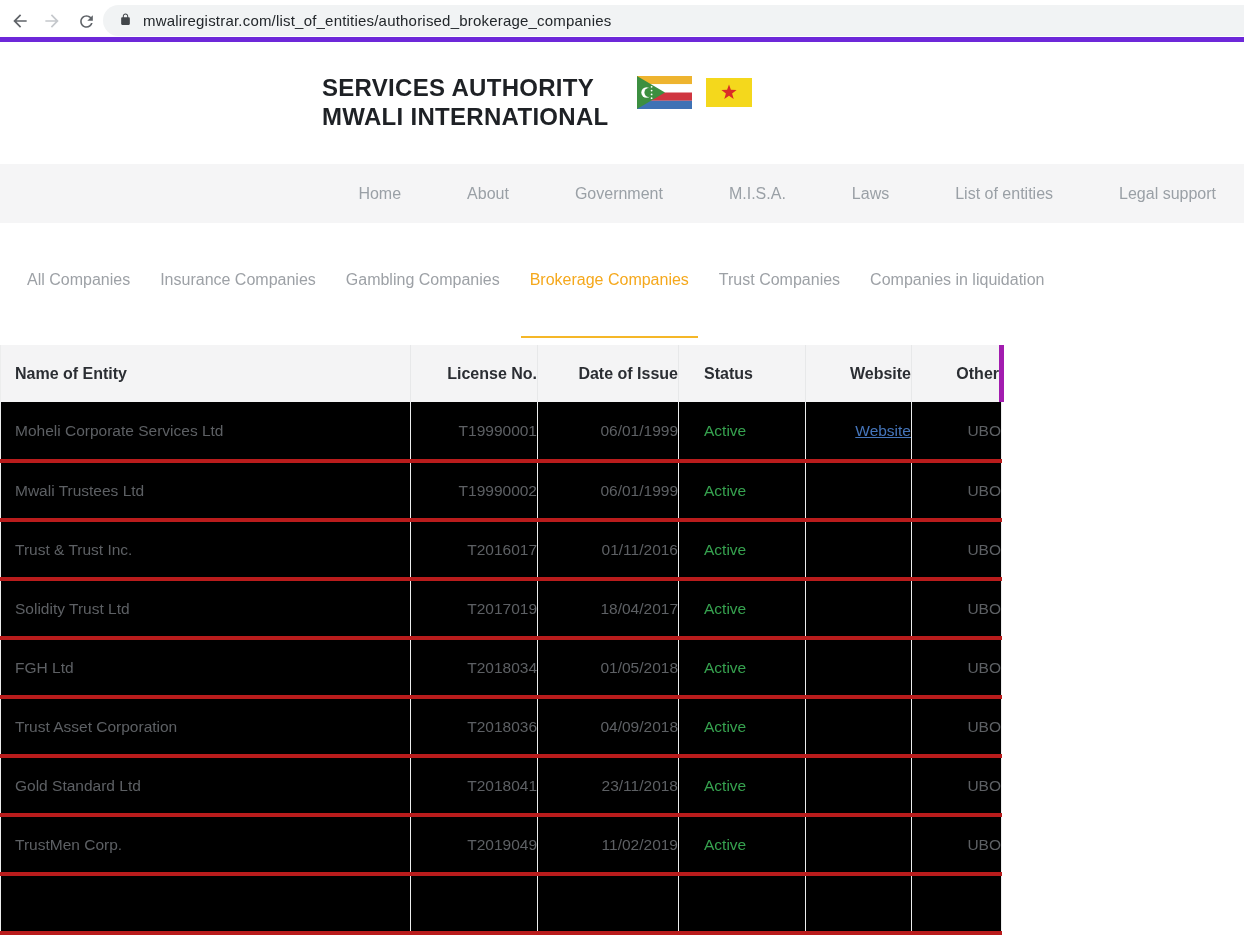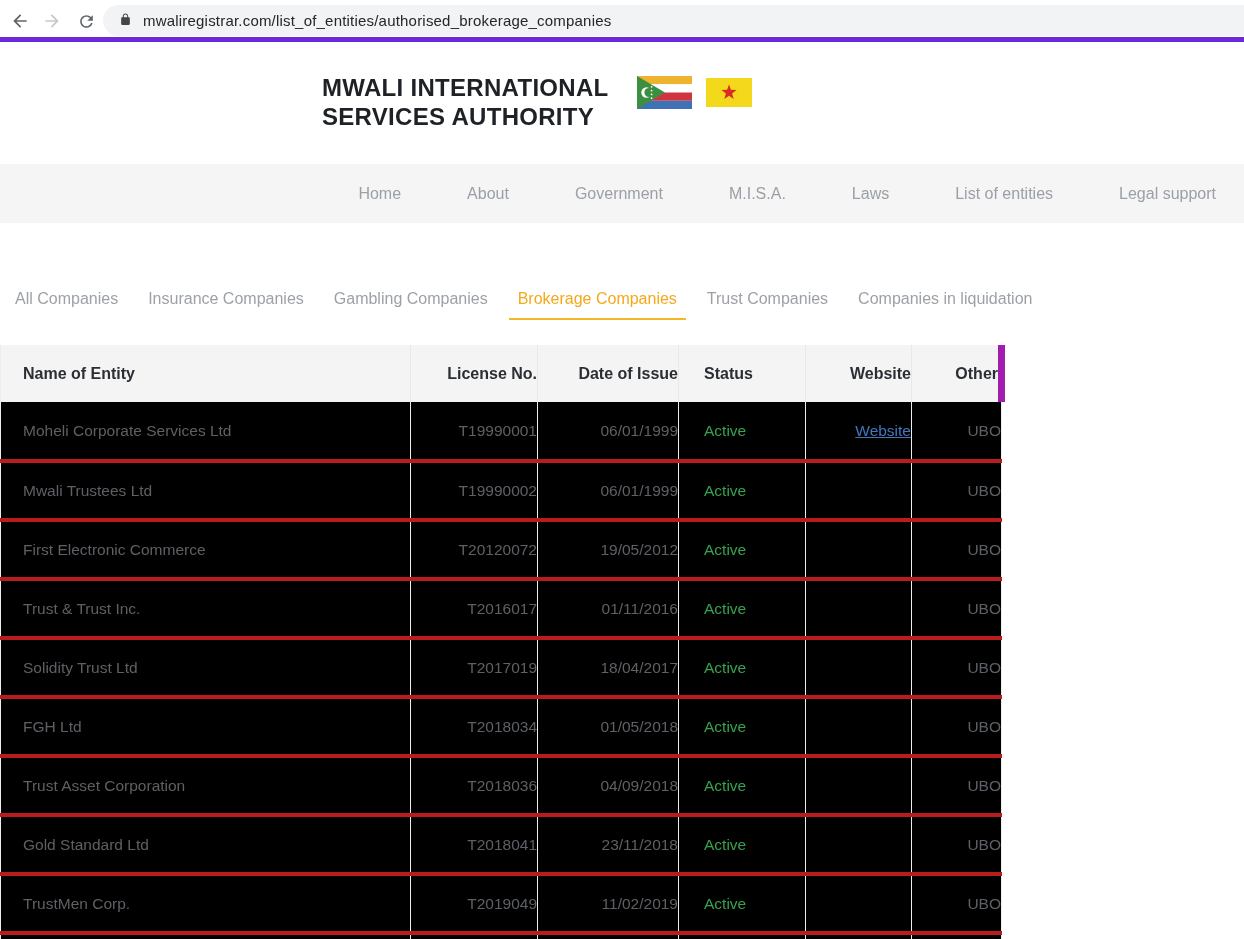--- a/index.html
+++ b/index.html
@@ -29,39 +29,39 @@
   #mwali-flag   { left:706px; top:78px; }
 
   
   .nav-bar { position:absolute; left:0; top:164px; width:1244px; height:59px;
              background:#f5f5f6; display:flex; align-items:center;
              justify-content:flex-end; padding-right:28px; gap:66px; }
   .nav-item { font-size:16px; color:#9aa0a6; text-decoration:none; cursor:pointer; }
 
   
   .tabs-row { position:absolute; left:0; top:271px; width:1058px; height:55px;
-              display:flex; align-items:center; padding-left:0; }
+              display:flex; padding-left:12px; }
   .tab { position:relative; padding:0 15px; font-size:16px; color:#9da1a6;
          text-decoration:none; cursor:pointer; white-space:nowrap; }
   .tab.active { color:#f5a81c; }
   .tab.active::after { content:""; position:absolute; left:6px; right:6px; bottom:-12px;
                        height:2px; background:#f5b728; }
 
   
   .entity-table { position:absolute; left:0; top:345px; width:1001px;
                   border-collapse:collapse; table-layout:fixed;
                   border-left:1px solid #eceded; border-right:1px solid #eceded; }
   .entity-table th { height:57px; background:#f4f4f5; font-size:16px; font-weight:bold;
                      color:#2b2e33; border-right:1px solid #e7e8e9; }
-  .entity-table th:last-child { border-right:7px solid #a21caf; }
+  .entity-table th:last-child { border-right:5px solid #a21caf; }
   .entity-table td { height:59px; font-size:15.5px; color:#5d6064;
                      border-right:1px solid #eceded; border-bottom:4px solid #b91c1c;
                      background:#000000; }
   .entity-table td:last-child { border-right:none; }
-  .col-name   { text-align:left; padding-left:22px; }
+  .col-name   { text-align:left; padding-left:14px; }
   .col-license, .col-date, .col-website, .col-other { text-align:right; }
   .col-status { text-align:left; padding-left:25px; }
   .status-link  { color:#36a24f; cursor:pointer; }
   .website-link { color:#4575ba; text-decoration:underline; cursor:pointer; }
 </style>
 </head>
 <body>
 
 <div class="viewport">
 
@@ -91,22 +91,22 @@
       <span>
         <svg width="13" height="13" viewBox="0 0 24 24">
             <path fill="#42464a" d="M18 8h-1V6c0-2.76-2.24-5-5-5S7 3.24 7 6v2H6c-1.1 0-2 .9-2 2v10c0 1.1.9 2 2 2h12c1.1 0 2-.9 2-2V10c0-1.1-.9-2-2-2zm-2.9 0H8.9V6c0-1.71 1.39-3.1 3.1-3.1 1.71 0 3.1 1.39 3.1 3.1v2z"></path>
           </svg>
       </span>
       <span class="url-text">mwaliregistrar.com/list_of_entities/authorised_brokerage_companies</span>
     </div>
   </div>
 
   <div class="site-title">
+    <div>SERVICES AUTHORITY</div>
     <div>MWALI INTERNATIONAL</div>
-    <div>SERVICES AUTHORITY</div>
   </div>
 
   <span class="flag" id="comoros-flag">
     <svg width="55" height="33" viewBox="0 0 55 33">
       <rect x="0" y="0" width="55" height="8.25" fill="#eeb42f"></rect>
       <rect x="0" y="8.25" width="55" height="8.25" fill="#ffffff"></rect>
       <rect x="0" y="16.5" width="55" height="8.25" fill="#cf3540"></rect>
       <rect x="0" y="24.75" width="55" height="8.25" fill="#3e72b5"></rect>
       <polygon points="0,0 28,16.5 0,33" fill="#3c8f40"></polygon>
       <circle cx="9.5" cy="16.5" r="5.2" fill="#ffffff"></circle>
@@ -174,28 +174,20 @@
         </tr>
         <tr>
           <td class="col-name"><span>Mwali Trustees Ltd</span></td>
           <td class="col-license"><span>T19990002</span></td>
           <td class="col-date"><span>06/01/1999</span></td>
           <td class="col-status"><a class="status-link">Active</a></td>
           <td class="col-website"></td>
           <td class="col-other"><span>UBO</span></td>
         </tr>
         <tr>
-          <td class="col-name"><span>First Electronic Commerce</span></td>
-          <td class="col-license"><span>T20120072</span></td>
-          <td class="col-date"><span>19/05/2012</span></td>
-          <td class="col-status"><a class="status-link">Active</a></td>
-          <td class="col-website"></td>
-          <td class="col-other"><span>UBO</span></td>
-        </tr>
-        <tr>
           <td class="col-name"><span>Trust &amp; Trust Inc.</span></td>
           <td class="col-license"><span>T2016017</span></td>
           <td class="col-date"><span>01/11/2016</span></td>
           <td class="col-status"><a class="status-link">Active</a></td>
           <td class="col-website"></td>
           <td class="col-other"><span>UBO</span></td>
         </tr>
         <tr>
           <td class="col-name"><span>Solidity Trust Ltd</span></td>
           <td class="col-license"><span>T2017019</span></td>

